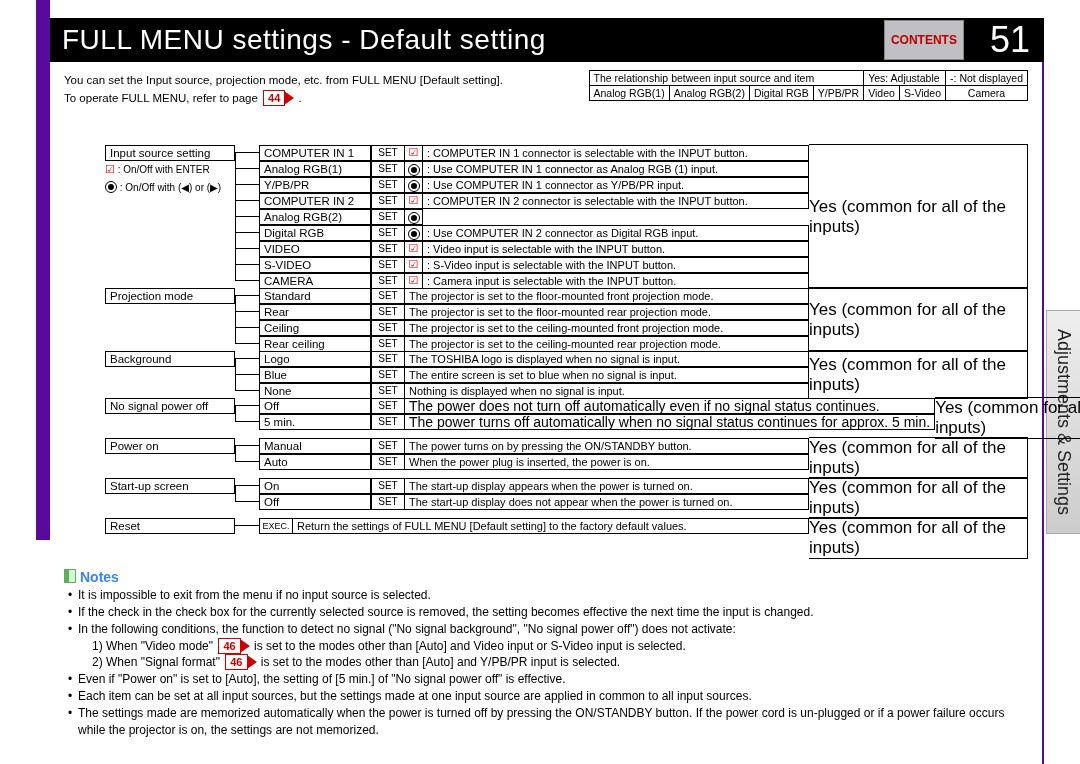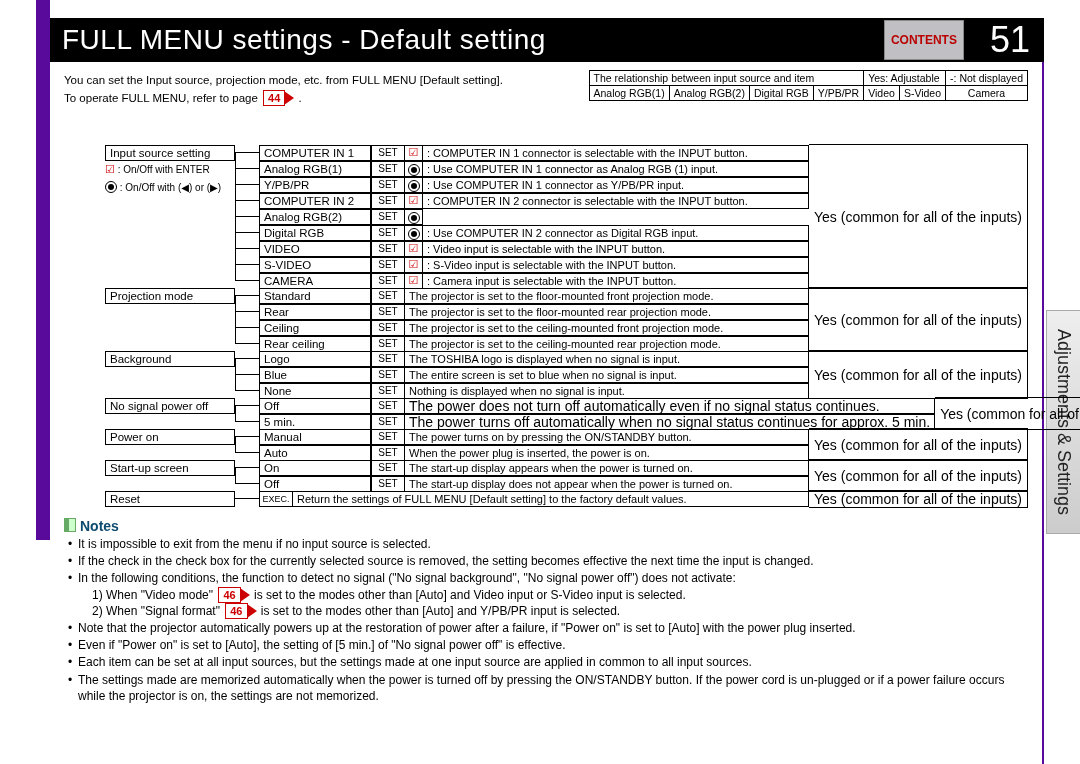--- a/index.html
+++ b/index.html
@@ -125,26 +125,26 @@
   .dotsym { display: inline-block; width: 10px; height: 10px; border-radius: 50%; border: 1.5px solid #000; position: relative; top: 2px;}
   .dotsym::after { content:""; position:absolute; inset: 2px; background:#000; border-radius:50%;}
 
   .yesgroup { display: flex; }
   .yesgroup .rows { flex: 1; }
   .yesgroup .yesbox {
     flex: 0 0 218px;
     border: 1px solid #000;
     border-left: none;
     display: flex; align-items: center; justify-content: center;
-    font-size: 14px;
+    font-size: 17px;
     margin-top: -1px;
   }
 
   .notes-hdr {
-    color: #0c4a6e; font-weight: 700; margin-top: 10px; font-size: 14px;
+    color: #3b82f6; font-weight: 700; margin-top: 10px; font-size: 14px;
   }
   .notes-hdr::before {
     content: ""; display: inline-block; width: 10px; height: 12px;
     border: 1px solid #6a6; background: linear-gradient(90deg,#6a6 40%, #cfc 40%);
     margin-right: 4px; vertical-align: -1px;
   }
   ul.notes { margin: 2px 0 0 4px; padding: 0; list-style: none; }
   ul.notes > li { font-size: 12px; line-height: 1.35; margin: 1px 0; padding-left: 10px; position: relative; }
   ul.notes > li::before { content: "•"; position: absolute; left: 0; }
   ul.notes .sub { display:block; padding-left: 14px; }
@@ -411,18 +411,17 @@
         <span>1) When "Video mode" </span>
         <span class="pageref-wrap"><span class="pageref">46</span></span>
         <span> is set to the modes other than [Auto] and Video input or S-Video input is selected.</span>
       </span>
       <span class="sub">
         <span>2) When "Signal format" </span>
         <span class="pageref-wrap"><span class="pageref">46</span></span>
         <span> is set to the modes other than [Auto] and Y/PB/PR input is selected.</span>
       </span>
     </li>
-    <li>Note that the projector automatically powers up at the restoration of power after a failure, if "Power on" is set to [Auto] with the power plug inserted.</li>
     <li>Even if "Power on" is set to [Auto], the setting of [5 min.] of "No signal power off" is effective.</li>
     <li>Each item can be set at all input sources, but the settings made at one input source are applied in common to all input sources.</li>
     <li>The settings made are memorized automatically when the power is turned off by pressing the ON/STANDBY button. If the power cord is un-plugged or if a power failure occurs while the projector is on, the settings are not memorized.</li>
   </ul>
 </div>
 
 </body></html>

